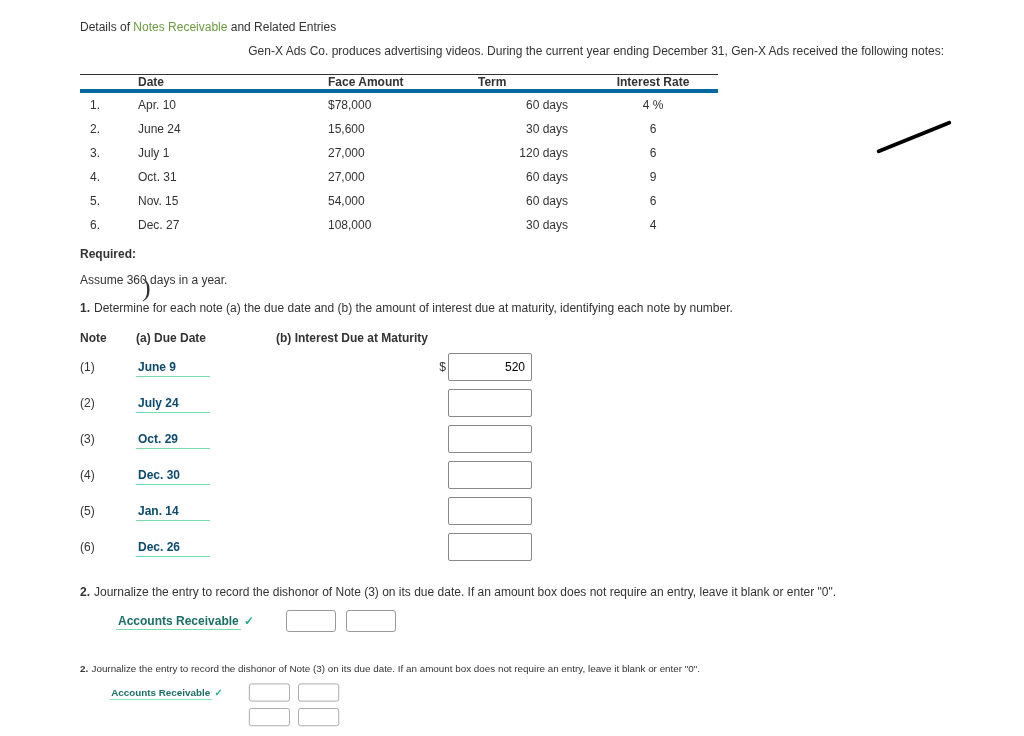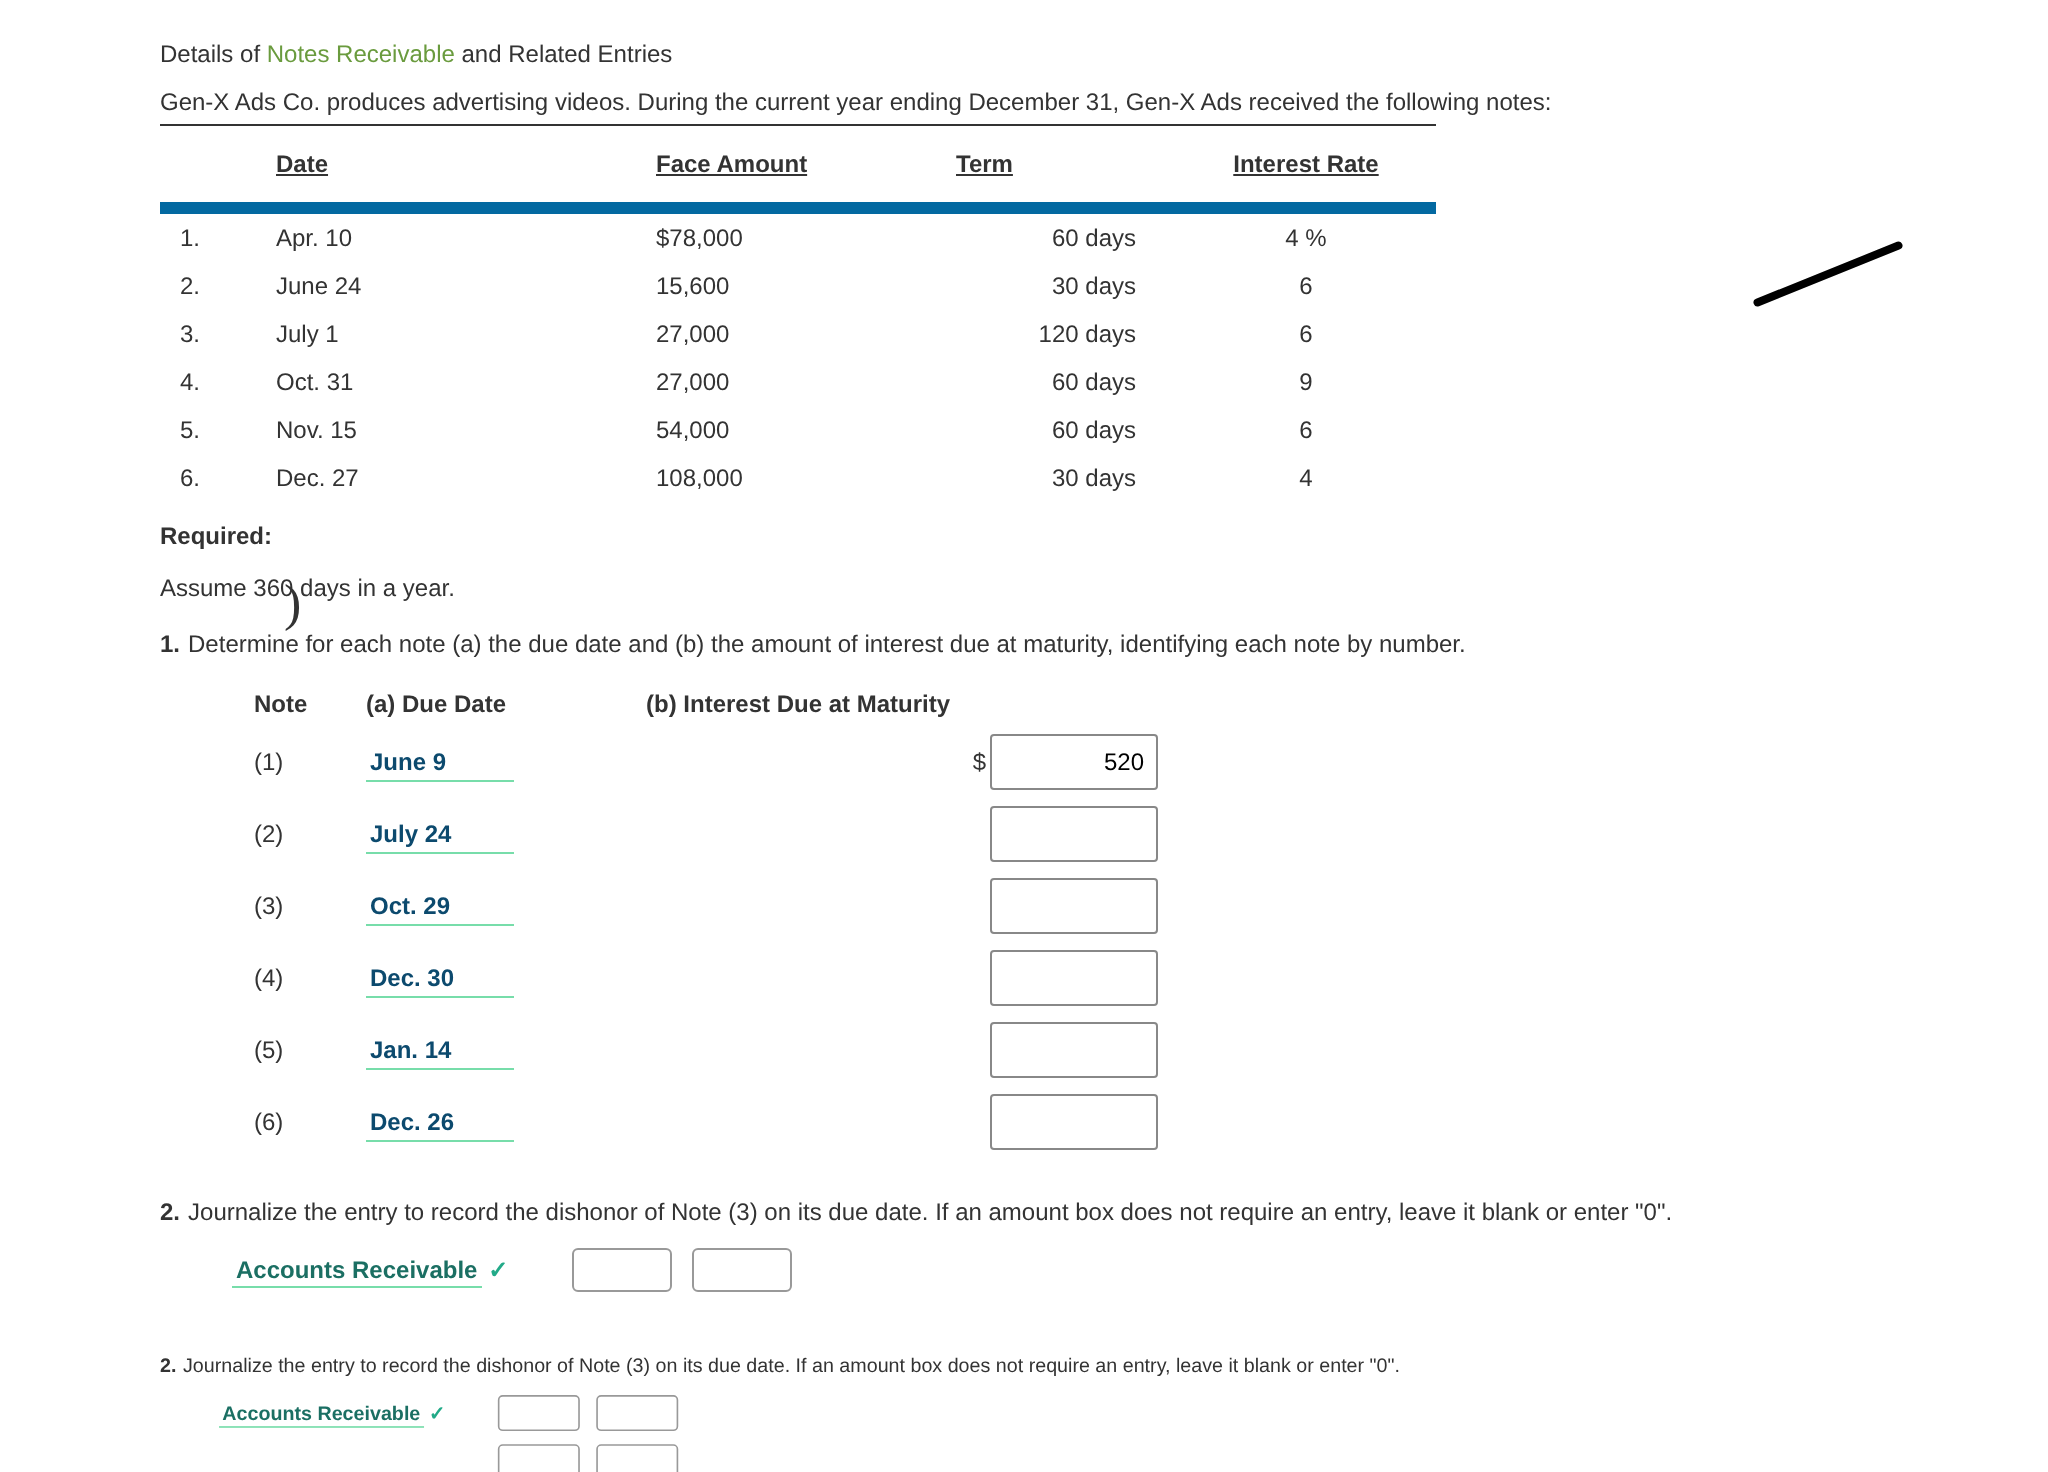--- a/index.html
+++ b/index.html
@@ -5,42 +5,42 @@
   body {
     font-family: Verdana, Arial, sans-serif;
     font-size: 12px;
     color: #333;
     margin: 0;
     padding: 20px 80px;
     background: #fff;
   }
   .title-line { margin-bottom: 10px; }
   .linklike { color: #6a9b3e; cursor: pointer; }
-  .intro { margin-bottom: 4px; }
+  .intro { margin-bottom: 16px; text-align: right; }
   table.notes { border-collapse: collapse; margin-bottom: 10px; }
   table.notes th {
-    text-align: left; font-weight: bold; padding: 12px 10px;
-    border-top: 1px solid #333; border-bottom: 6px solid #0369a1; text-decoration: underline;
+    text-align: left; font-weight: bold; padding: 0 10px;
+    border-top: 1px solid #333; border-bottom: 4px solid #0369a1;
   }
   table.notes td { padding: 5px 10px; }
   table.notes .num { width: 28px; }
   table.notes .date { width: 170px; }
   table.notes .face { width: 100px; padding-right: 40px; }
   table.notes th.face { text-align: left; }
   table.notes .term { width: 90px; text-align: right; padding-right: 20px;}
   table.notes th.term { text-align: left; }
   table.notes .rate { width: 110px; text-align: center; }
   .req { font-weight: bold; margin: 6px 0 12px 0; }
   .paren {
     position: absolute; left: 62px; font-size: 26px; font-family: serif;
   }
   .assume { margin: 6px 0 14px 0; position: relative; }
   .q1 { margin-bottom: 12px; }
   .q1 b, .q2 b { margin-right: 4px; }
-  table.answers { border-collapse: collapse; margin-left: 47px; }
+  table.answers { border-collapse: collapse; }
   table.answers th { text-align: left; padding: 4px 10px 4px 0; font-weight: bold;}
   table.answers td { padding: 4px 10px 4px 0; vertical-align: middle;}
   .due-link {
     color: #0c4a6e; font-weight: bold; display: inline-block;
     border-bottom: 1px solid #7da; min-width: 70px; padding: 2px 2px;
   }
   .dollar { text-align: right; padding-right: 2px; width: 170px; display:inline-block;}
   .amount-input {
     width: 70px; height: 18px; border: 1px solid #888; border-radius: 2px;
     font-size: 12px; text-align: right; padding: 4px 6px;

